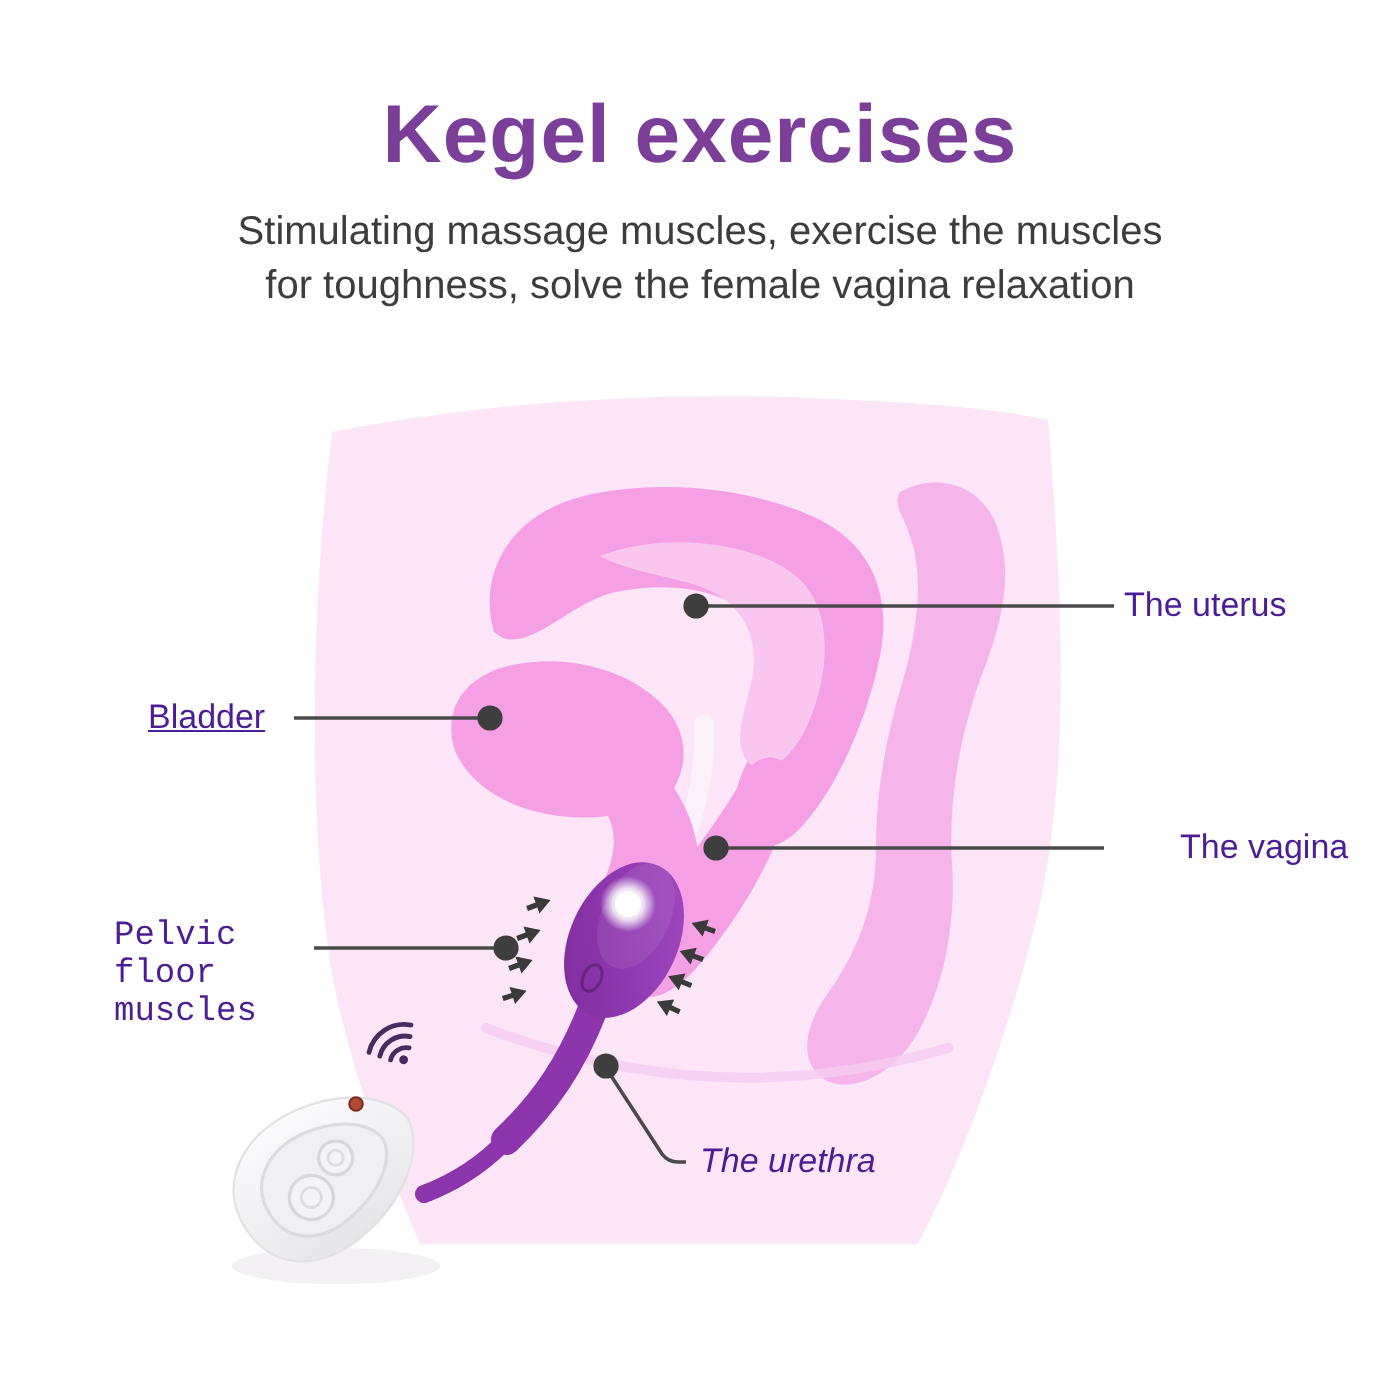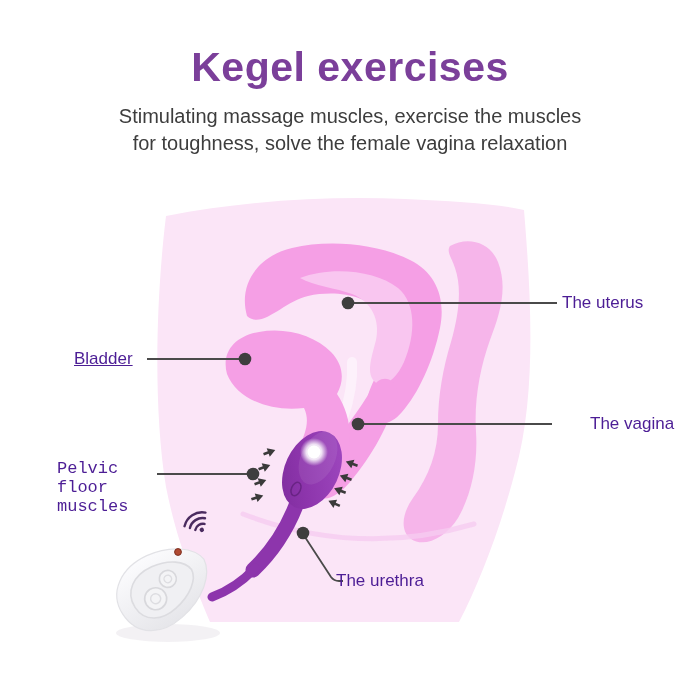--- a/index.html
+++ b/index.html
@@ -8,21 +8,21 @@
   .title{position:absolute;left:0;top:44px;width:700px;text-align:center;
          font-size:41px;font-weight:700;color:#7b3f9a;letter-spacing:0.5px;}
   .subtitle{position:absolute;left:0;top:103px;width:700px;text-align:center;
             font-size:20px;color:#3d3d3d;line-height:27px;}
   .diagram-svg{position:absolute;left:0;top:0;width:700px;height:700px;}
   .lbl{position:absolute;font-size:17px;color:#4c1d95;white-space:nowrap;}
   .lbl-uterus{left:562px;top:293px;}
   .lbl-bladder{left:74px;top:349px;text-decoration:underline;}
   .lbl-vagina{left:558px;top:414px;margin-left:32px;}
   .lbl-pelvic{left:57px;top:459px;line-height:19px;white-space:normal;width:110px;font-family:Liberation Mono, monospace;}
-  .lbl-urethra{left:336px;top:571px;}
+  .lbl-urethra{left:350px;top:571px;font-style:italic;}
 </style>
 </head>
 <body>
 
 <div class="stage">
 
   <div class="title">Kegel exercises</div>
   <div class="subtitle">
     <div>Stimulating massage muscles, exercise the muscles</div>
     <div>for toughness, solve the female vagina relaxation</div>

